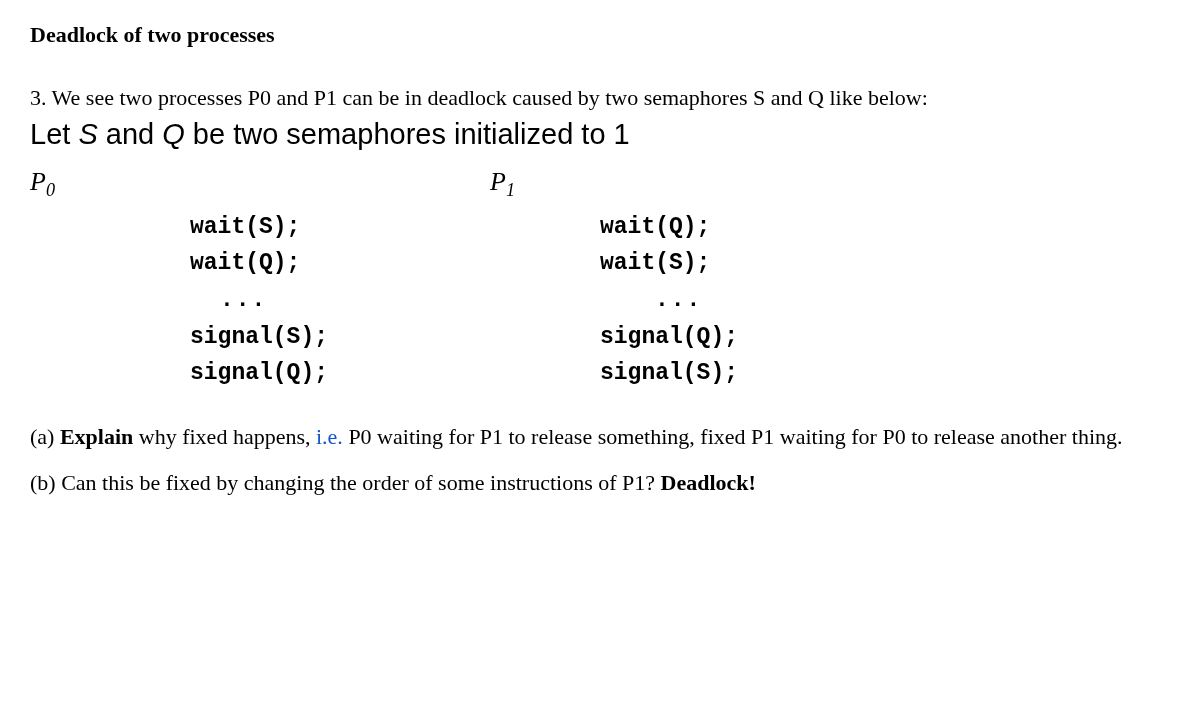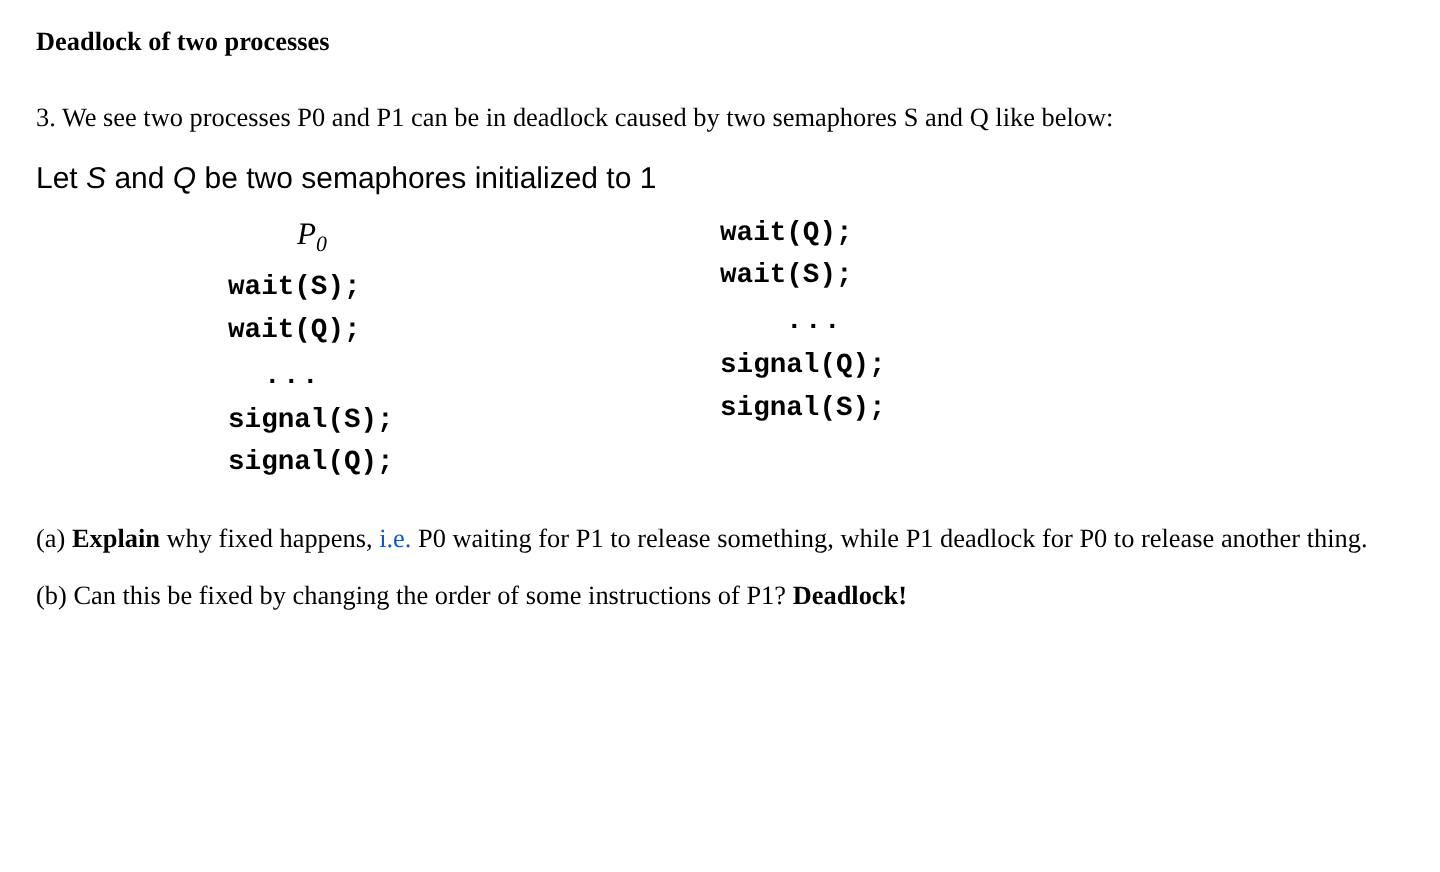--- a/index.html
+++ b/index.html
@@ -10,26 +10,25 @@
       font-size: 22px;
       color: #000;
       line-height: 1.4;
       width: 1140px;
     }
     .heading {
       font-weight: bold;
       margin-bottom: 32px;
     }
     .para {
-      margin-bottom: 18px;
       text-align: justify;
     }
     .sans {
       font-family: Arial, Helvetica, sans-serif;
-      font-size: 25px;
+      font-size: 29px;
     }
     .italic {
       font-style: italic;
     }
     .code-block {
       display: flex;
       justify-content: flex-start;
       margin: 10px 0 30px 0;
       font-family: 'Courier New', monospace;
       font-weight: bold;
@@ -37,21 +36,21 @@
     }
     .code-col {
       width: 460px;
       text-align: left;
     }
     .code-col .proc-label {
       font-family: Georgia, 'Times New Roman', serif;
       font-style: italic;
       font-weight: normal;
       font-size: 26px;
-      text-align: center;
+      text-align: left;
       margin-bottom: 6px;
       padding-left: 0;
     }
     .code-col .code-line {
       padding-left: 160px;
       line-height: 1.55;
     }
     .code-col .code-line.ellipsis {
       padding-left: 190px;
       letter-spacing: 2px;
@@ -95,27 +94,30 @@
     <div class="proc-label">
       <span>P</span><span class="sub">0</span>
     </div>
     <div class="code-line">wait(S);</div>
     <div class="code-line">wait(Q);</div>
     <div class="code-line ellipsis">...</div>
     <div class="code-line">signal(S);</div>
     <div class="code-line">signal(Q);</div>
   </div>
   <div class="code-col right">
+    <div class="proc-label">
+      <span>P</span><span class="sub">1</span>
+    </div>
     <div class="code-line">wait(Q);</div>
     <div class="code-line">wait(S);</div>
     <div class="code-line ellipsis">...</div>
     <div class="code-line">signal(Q);</div>
     <div class="code-line">signal(S);</div>
   </div>
 </div>
 
 <div class="para part-label">
-  <span>(a) </span><span class="bold">Explain</span><span> why fixed happens, </span><span class="ie">i.e.</span><span> P0 waiting for P1 to release something, while P1 deadlock for P0 to release another thing.</span>
+  <span>(a) </span><span class="bold">Explain</span><span> why fixed happens, </span><span class="ie">i.e.</span><span> P0 waiting for P1 to release something, fixed P1 waiting for P0 to release another thing.</span>
 </div>
 
 <div class="para part-label">
   <span>(b) Can this be fixed by changing the order of some instructions of P1? </span><span class="bold">Deadlock!</span>
 </div>
 
 </body></html>

